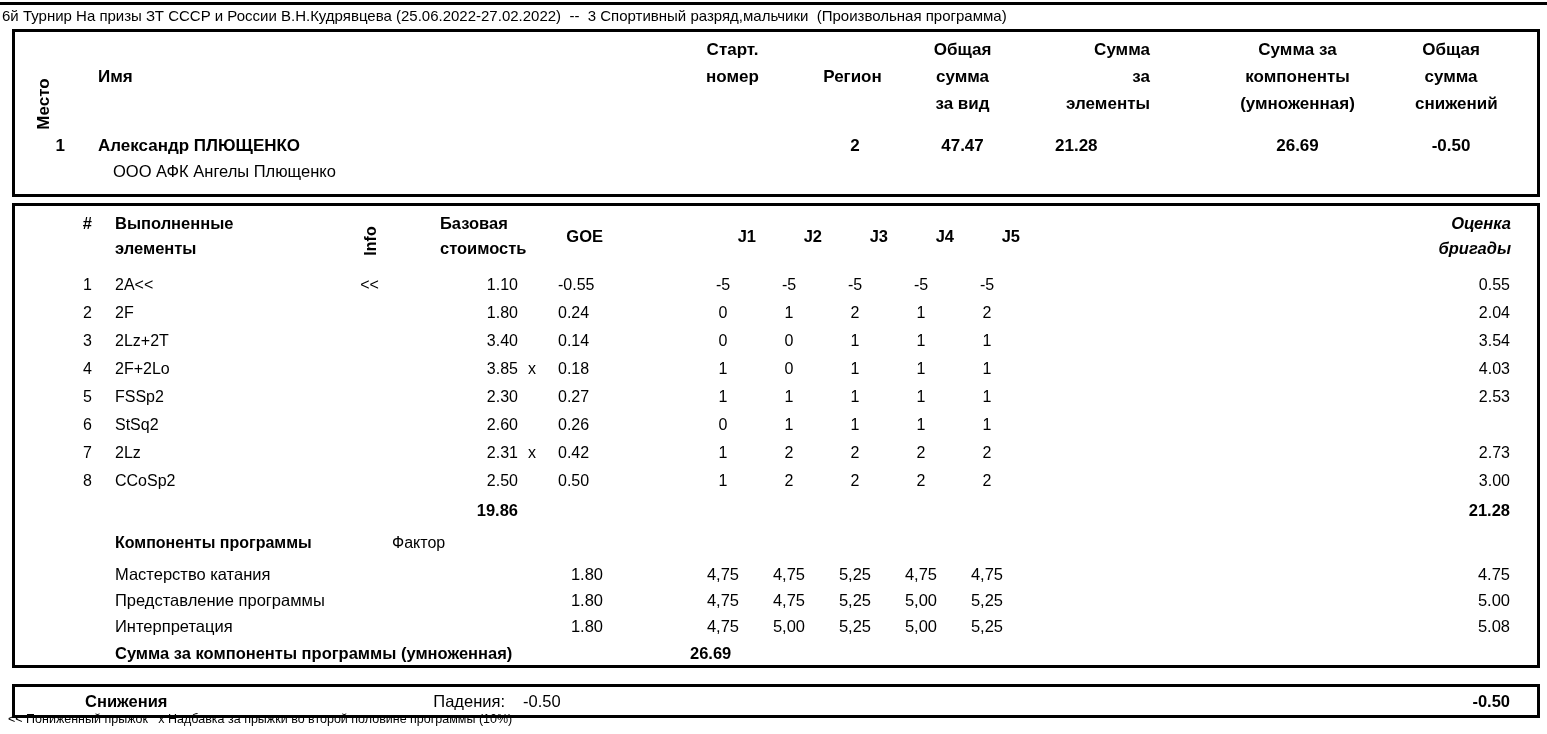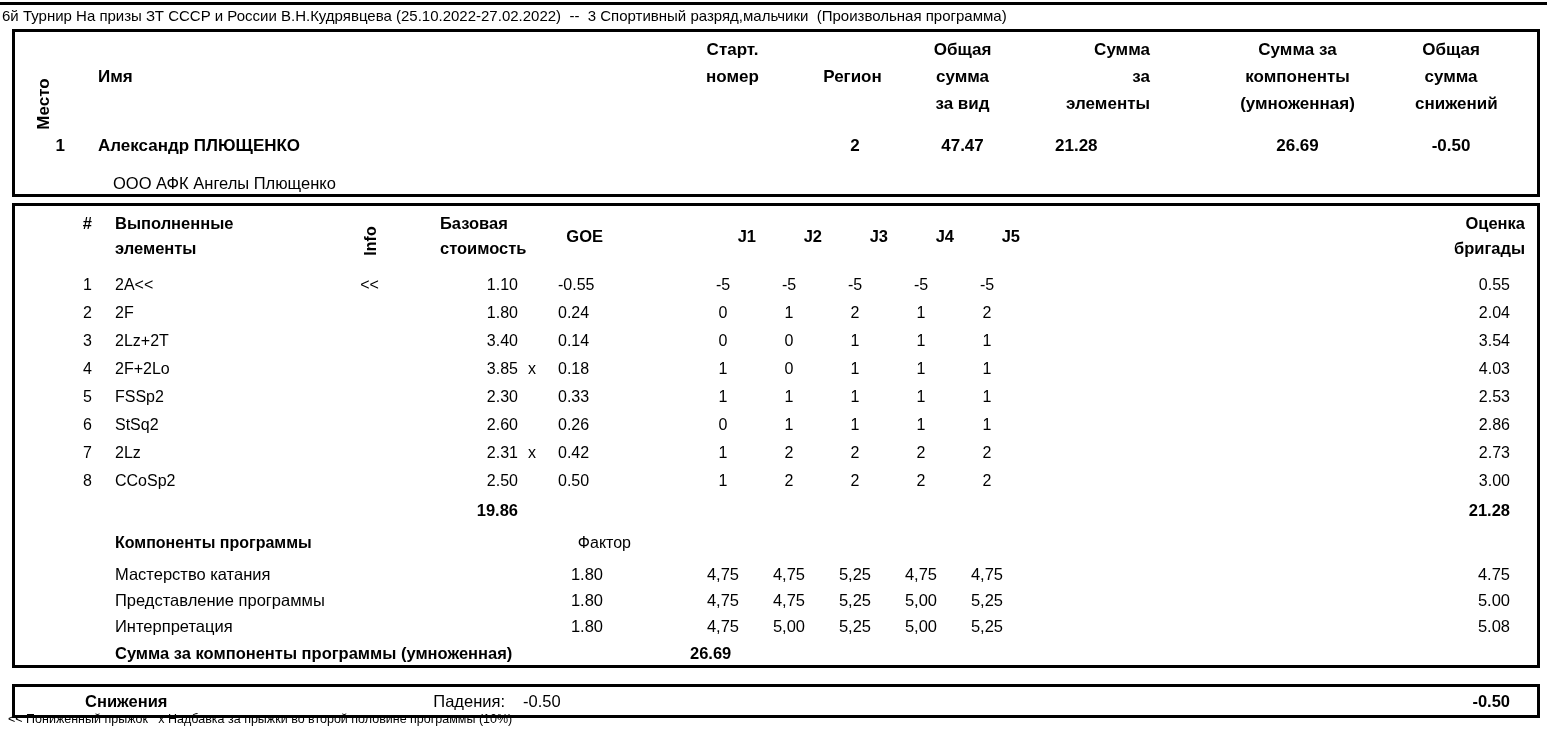--- a/index.html
+++ b/index.html
@@ -35,60 +35,60 @@
        white-space:nowrap;font-weight:bold;font-size:17px;}
   .srow{height:26px;font-size:17px;font-weight:bold;align-items:baseline;}
   .v-place{text-align:right;padding-right:5px;}
   .v-name{padding-left:28px;}
   .v-start{text-align:center;padding-right:15px;}
   .v-total{text-align:center;padding-right:30px;}
   .v-elem{text-align:left;padding-left:20px;}
   .v-comp{text-align:center;}
   .v-ded{text-align:center;padding-right:50px;}
   .crow{height:24px;font-size:16.5px;}
-  .v-club{padding-left:43px;margin-top:12px;}
+  .v-club{padding-left:43px;}
 
   
   .ehead{height:60px;padding-top:5px;font-weight:bold;font-size:16.5px;line-height:25px;}
   .eh-num{text-align:right;}
   .eh-name{padding-left:23px;}
   .eh-base{padding-left:48px;}
   .eh-goe{text-align:right;line-height:50px;}
   .eh-j{text-align:right;line-height:50px;}
-  .eh-score{text-align:right;padding-right:12px;}
+  .eh-score{text-align:right;padding-right:26px;font-style:italic;}
   .erow{height:28px;font-size:16px;align-items:center;}
   .e-num{text-align:right;}
   .e-name{padding-left:23px;}
   .e-info{text-align:center;}
   .e-base{text-align:right;}
   .e-x{padding-left:10px;}
   .e-goe{text-align:left;}
   .e-j{text-align:center;}
   .e-score{text-align:right;padding-right:27px;}
   .etotal{height:30px;font-size:16.5px;font-weight:bold;align-items:center;}
   .comphead{height:36px;font-size:16px;align-items:center;}
   .ch-title{grid-column:2/4;padding-left:23px;font-weight:bold;}
-  .ch-factor{grid-column:4/7;text-align:right;margin-right:-28px;}
+  .ch-factor{grid-column:4/7;text-align:left;margin-right:-28px;}
   .crow2{height:26px;font-size:16.5px;align-items:center;}
   .comp-name{grid-column:2/4;padding-left:23px;}
   .comp-factor{text-align:right;}
   .comptotal{height:28px;font-size:16.5px;font-weight:bold;align-items:center;}
   .ct-label{grid-column:2/8;padding-left:23px;}
 
   
   .d-title{padding-left:70px;font-weight:bold;font-size:16.5px;}
   .d-flabel{text-align:right;font-size:16.5px;}
   .d-fvalue{padding-left:18px;font-size:16.5px;}
   .d-total{text-align:right;padding-right:27px;font-weight:bold;font-size:16.5px;}
 </style>
 </head>
 <body>
 
 <div class="topline"></div>
-<div class="title">6й Турнир На призы ЗТ СССР и России В.Н.Кудрявцева (25.10.2022-27.02.2022)  --  3 Спортивный разряд,мальчики  (Произвольная программа)</div>
+<div class="title">6й Турнир На призы ЗТ СССР и России В.Н.Кудрявцева (25.06.2022-27.02.2022)  --  3 Спортивный разряд,мальчики  (Произвольная программа)</div>
 
 <div class="box summary">
   <div class="scols shead">
     <div class="c rotwrap">
         <span class="rot">Место</span>
       </div>
     <div class="c h-name">Имя</div>
     <div class="c h-start pre">Старт.
 номер</div>
     <div class="c h-region">Регион</div>
@@ -206,21 +206,21 @@
     <div class="c e-j">1</div>
     <div class="c e-score">4.03</div>
   </div>
 
   <div class="ecols erow">
     <div class="c e-num">5</div>
     <div class="c e-name">FSSp2</div>
     <div class="c e-info"></div>
     <div class="c e-base">2.30</div>
     <div class="c e-x"></div>
-    <div class="c e-goe">0.33</div>
+    <div class="c e-goe">0.27</div>
     <div class="c"></div>
     <div class="c e-j">1</div>
     <div class="c e-j">1</div>
     <div class="c e-j">1</div>
     <div class="c e-j">1</div>
     <div class="c e-j">1</div>
     <div class="c e-score">2.53</div>
   </div>
 
   <div class="ecols erow">
@@ -229,21 +229,20 @@
     <div class="c e-info"></div>
     <div class="c e-base">2.60</div>
     <div class="c e-x"></div>
     <div class="c e-goe">0.26</div>
     <div class="c"></div>
     <div class="c e-j">0</div>
     <div class="c e-j">1</div>
     <div class="c e-j">1</div>
     <div class="c e-j">1</div>
     <div class="c e-j">1</div>
-    <div class="c e-score">2.86</div>
   </div>
 
   <div class="ecols erow">
     <div class="c e-num">7</div>
     <div class="c e-name">2Lz</div>
     <div class="c e-info"></div>
     <div class="c e-base">2.31</div>
     <div class="c e-x">x</div>
     <div class="c e-goe">0.42</div>
     <div class="c"></div>

